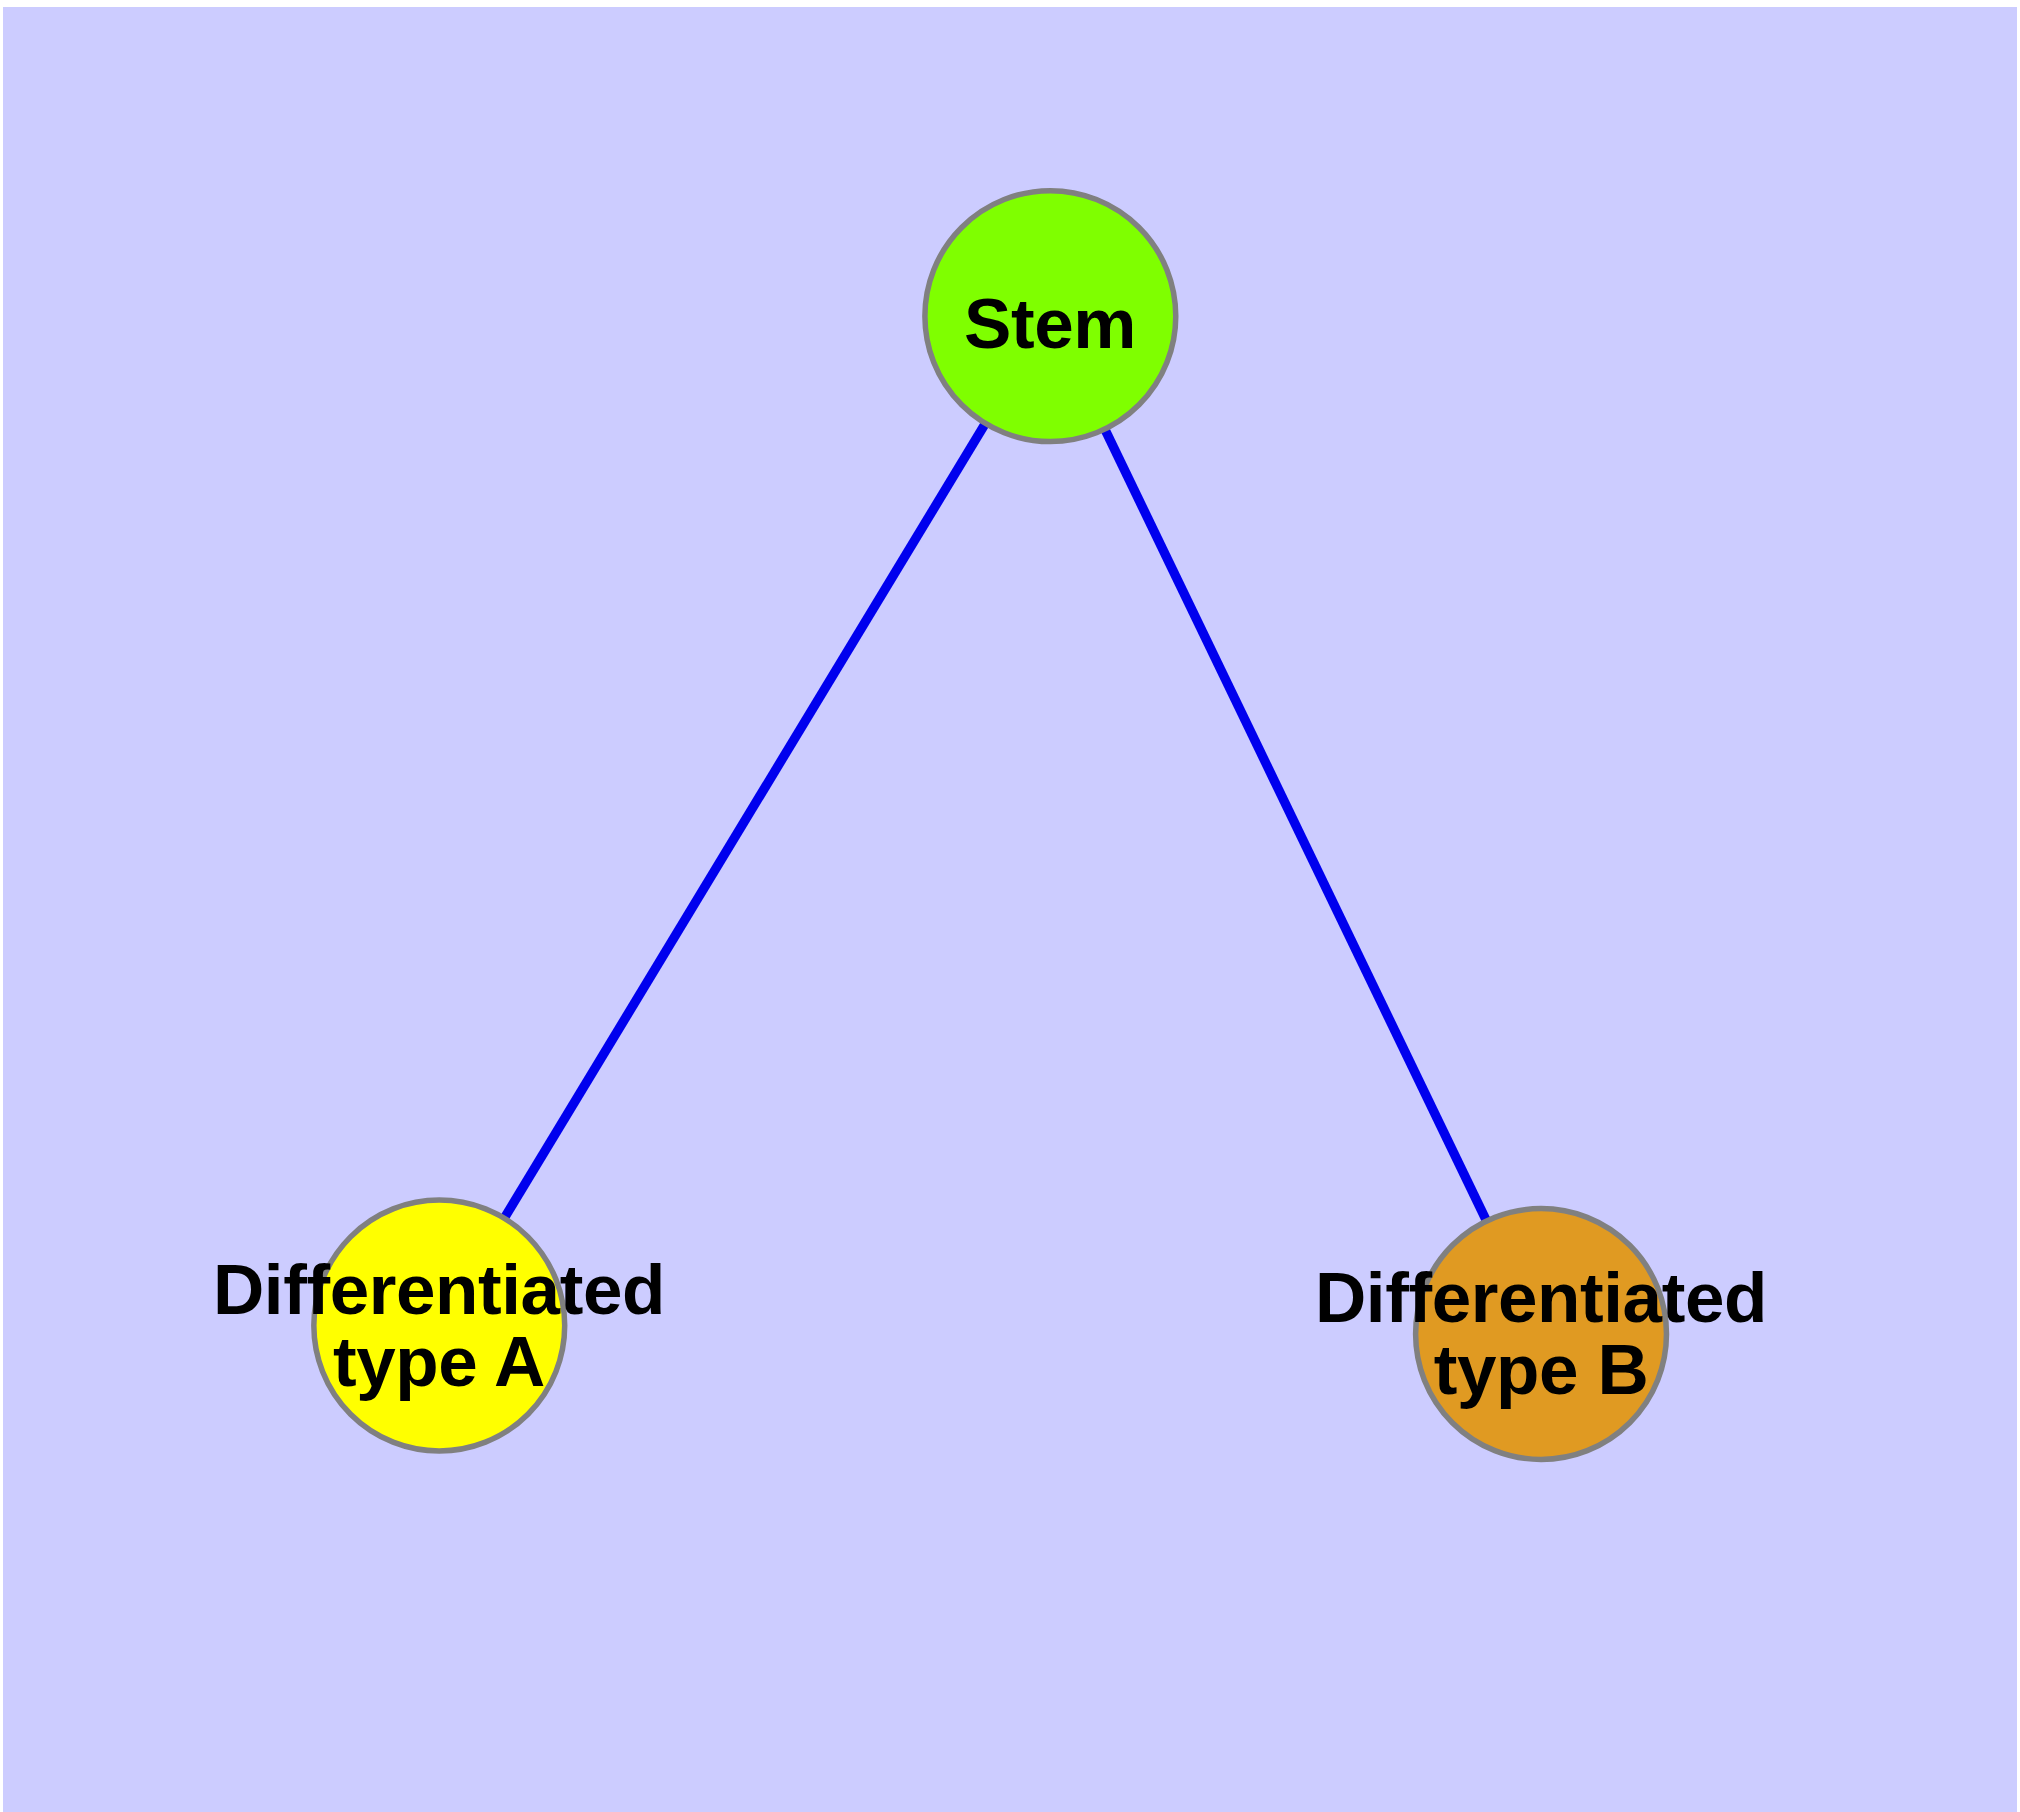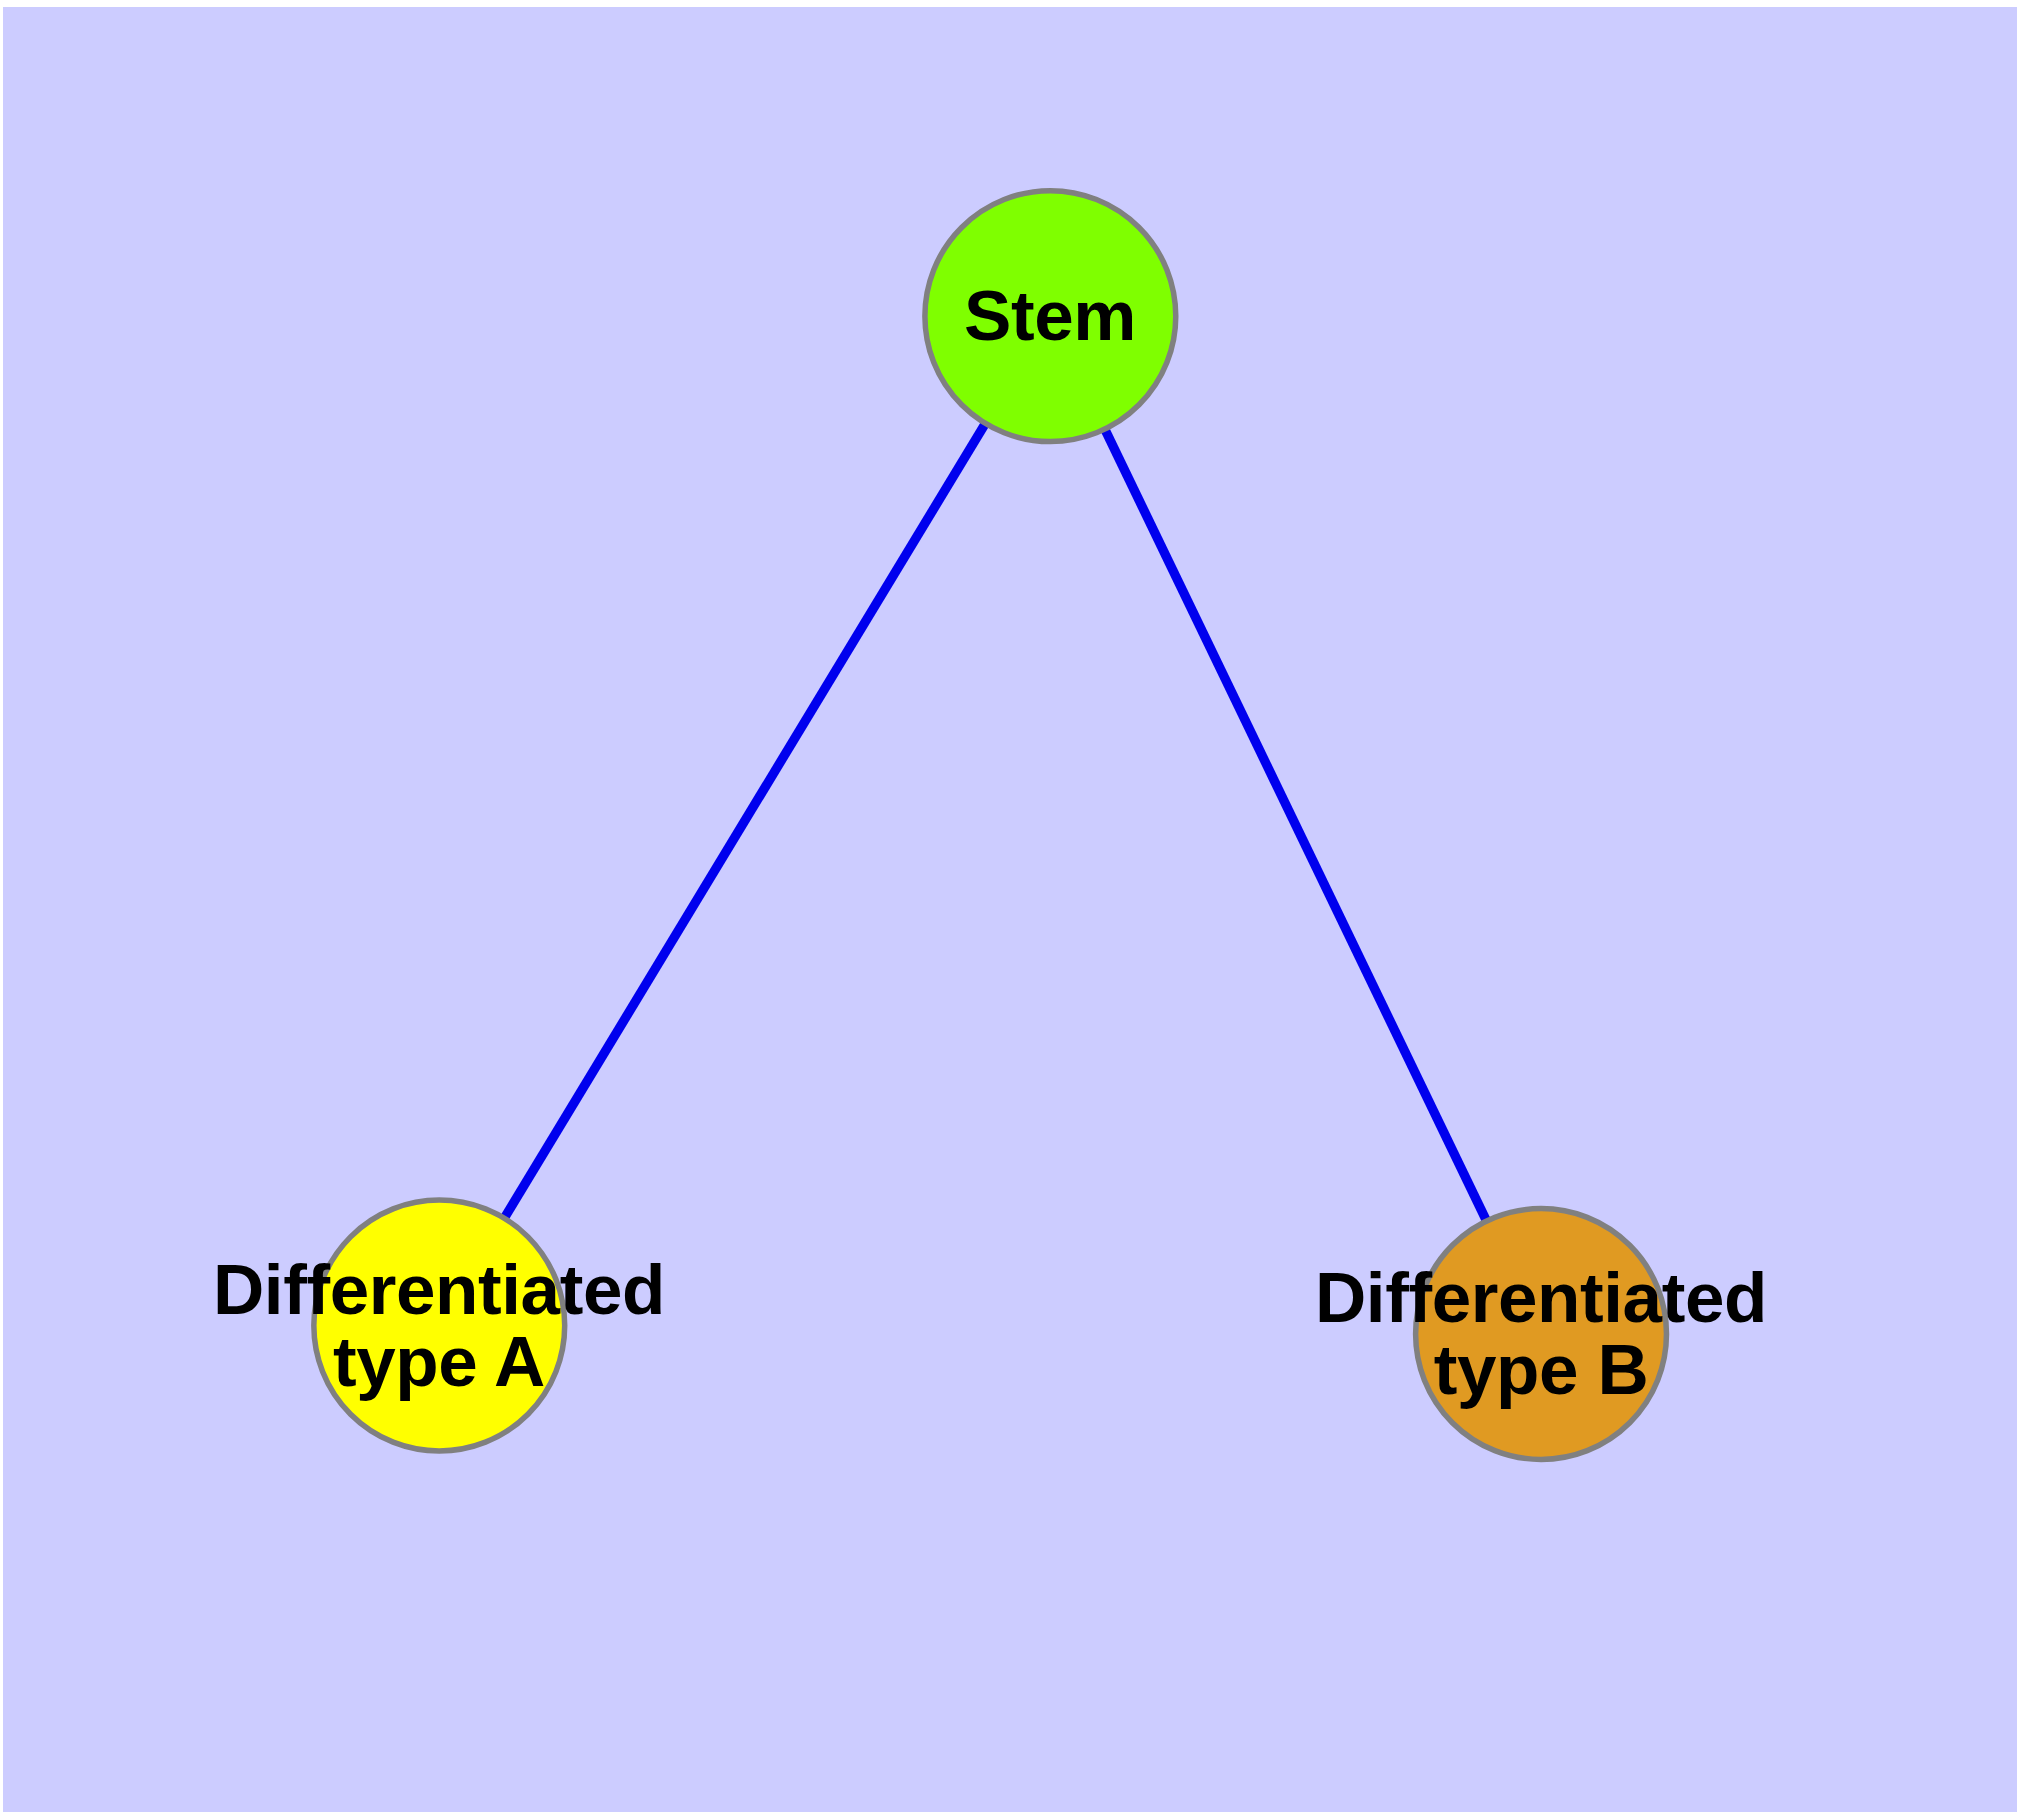--- a/index.html
+++ b/index.html
@@ -66,21 +66,21 @@
       <line class="edge-line" x1="1239" y1="373" x2="518" y2="1564"></line>
       <line class="edge-line" x1="1239" y1="373" x2="1818" y2="1574"></line>
     </g>
     <g>
       <circle class="node-circle" cx="1239" cy="373" r="148" fill="#7fff00"></circle>
       <circle class="node-circle" cx="518" cy="1564" r="148" fill="#ffff00"></circle>
       <circle class="node-circle" cx="1818" cy="1574" r="148" fill="#e09a22"></circle>
     </g>
   </svg>
 
-  <div class="node-label" style="left:1050px; top:316px;">Stem</div>
+  <div class="node-label" style="left:1050px; top:324px;">Stem</div>
 
   <div class="node-label" style="left:439px; top:1326px;">Differentiated
 type A</div>
 
   <div class="node-label" style="left:1541px; top:1334px;">Differentiated
 type B</div>
 
 </div>
 
 

